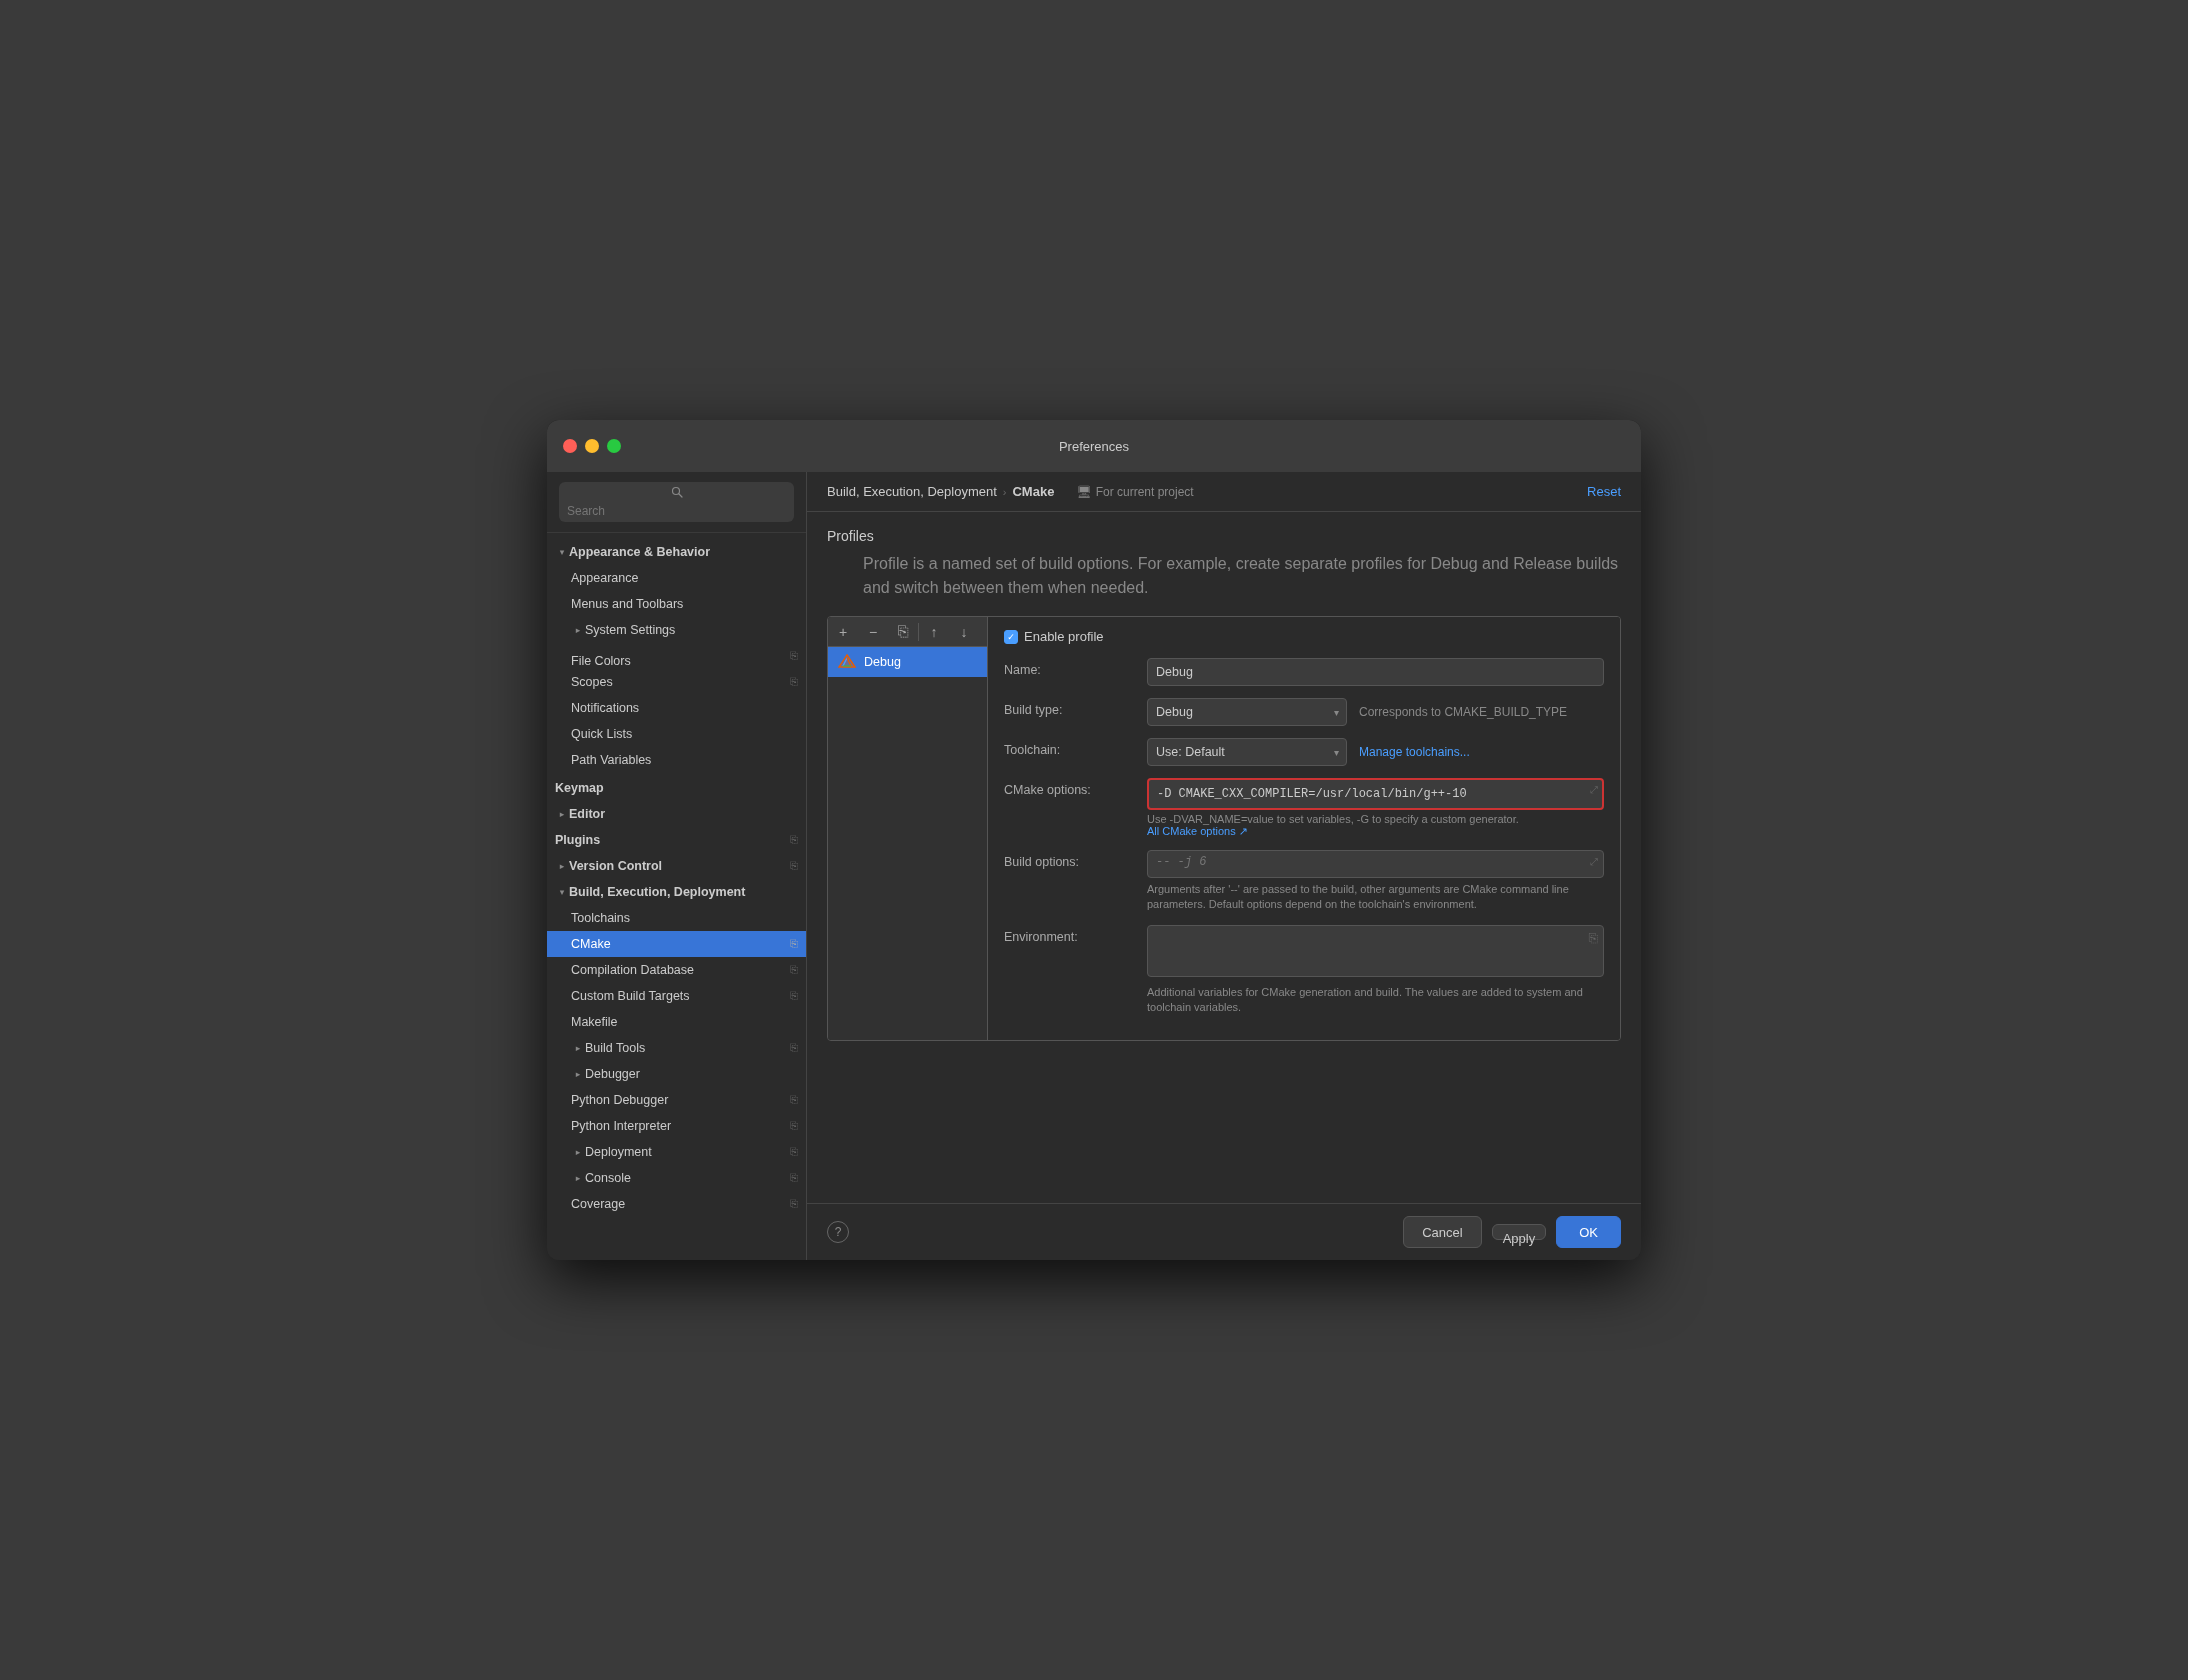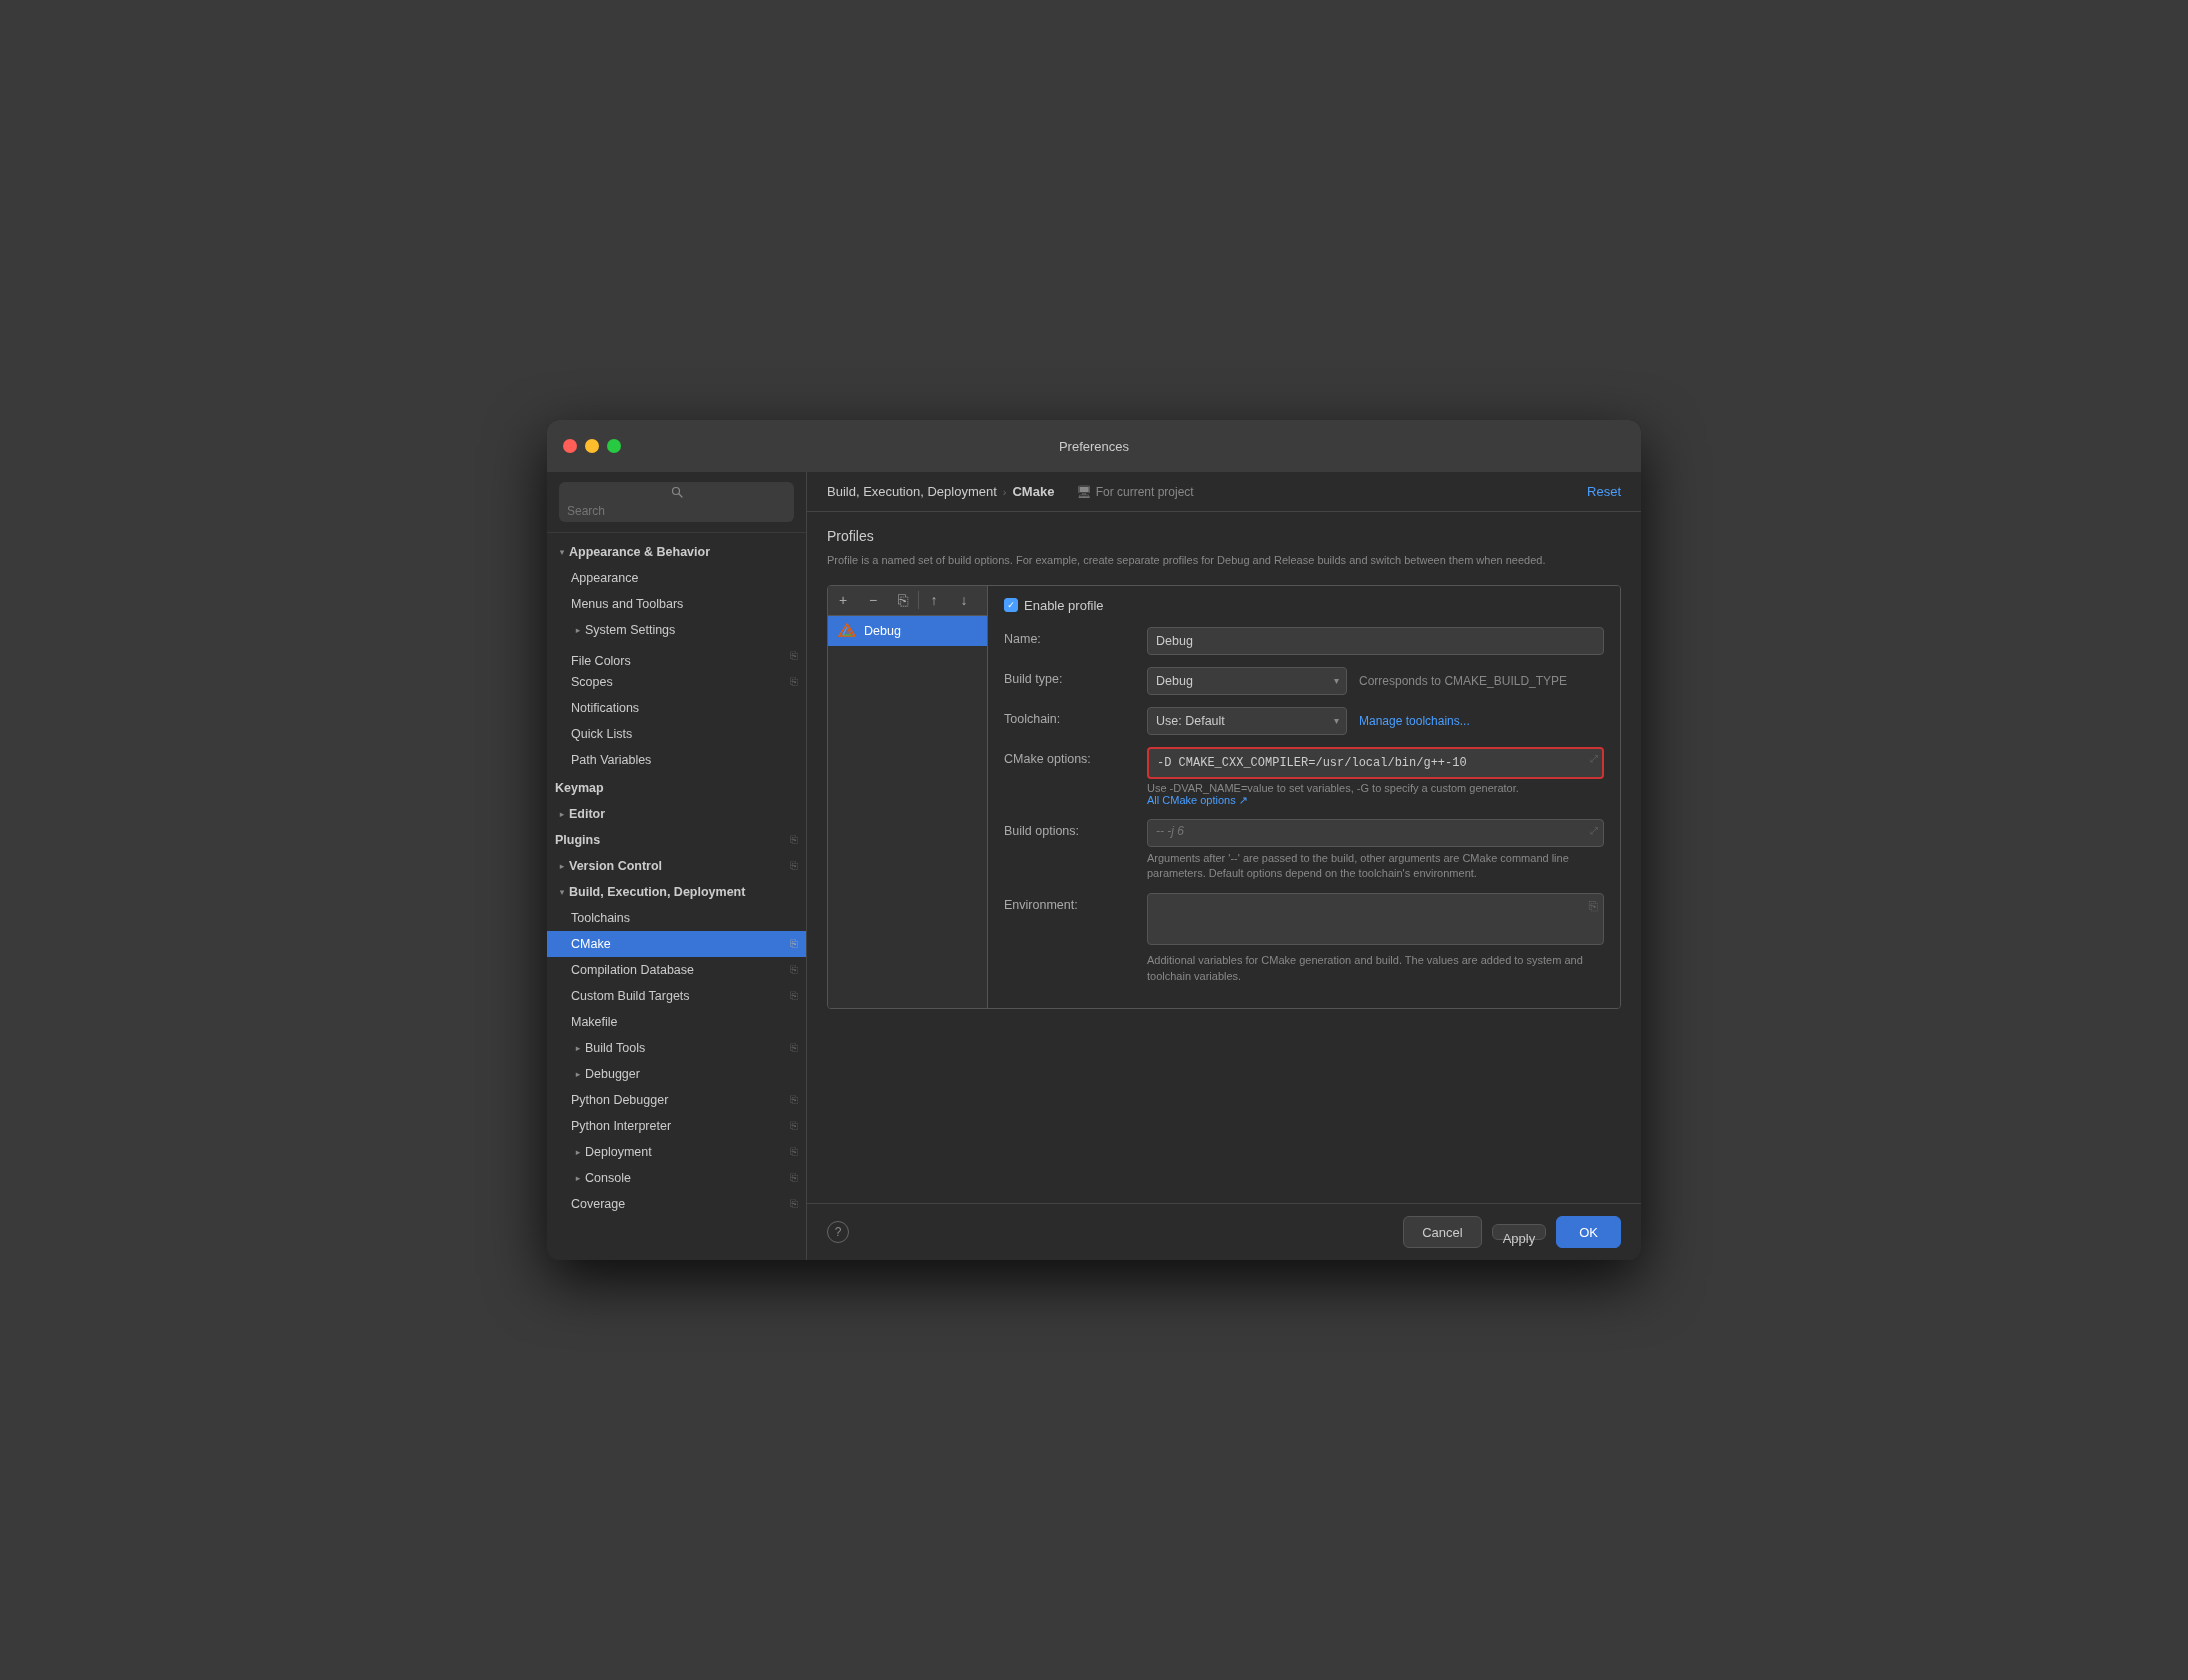--- a/index.html
+++ b/index.html
@@ -209,23 +209,24 @@
     .reload-subtext { color: #888; font-size: 11px; margin-top: 2px; }
     .profiles-section { margin-bottom: 0; }
     .profiles-title {
       color: #cccccc;
       font-size: 14px;
       font-weight: 500;
       margin-bottom: 8px;
     }
     .profiles-desc {
       color: #888;
-      font-size: 11px;
+      font-size: 16px;
       line-height: 1.5;
       margin-bottom: 16px;
+      margin-left: 36px;
     }
     .profiles-panel {
       display: flex;
       border: 1px solid #555;
       border-radius: 4px;
       overflow: hidden;
     }
     .profiles-list {
       width: 160px;
       background: #313131;
@@ -436,21 +437,21 @@
       align-items: center;
       width: 100%;
     }
     .build-opts-input {
       width: 100%;
       background: #3c3c3c;
       border: 1px solid #555;
       border-radius: 4px;
       color: #f97316;
       font-size: 12px;
-      font-family: Liberation Sans, sans-serif;
+      font-family: Liberation Mono, monospace;
       padding: 0 28px 4px 8px;
       height: 28px;
       outline: none;
       font-style: italic;
     }
     .build-opts-expand {
       position: absolute;
       right: 6px;
       top: 6px;
       color: #666;

